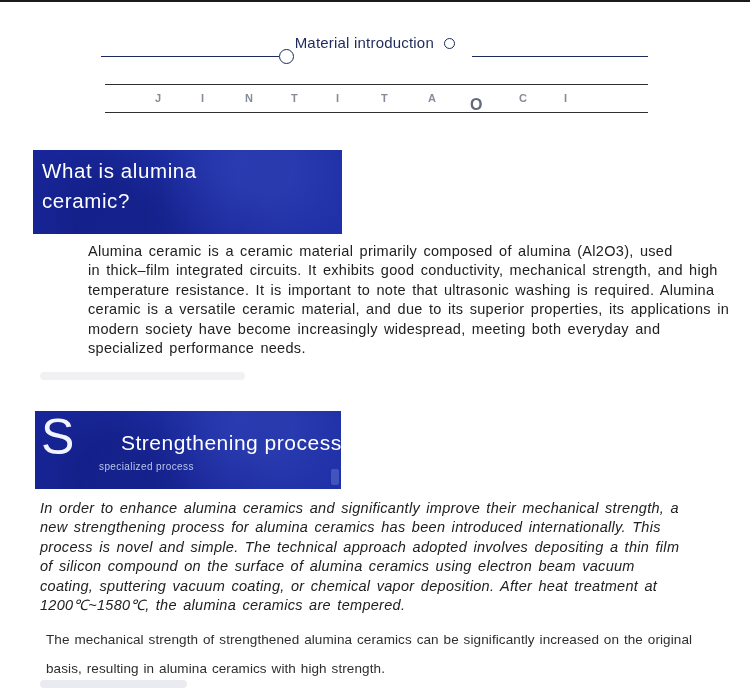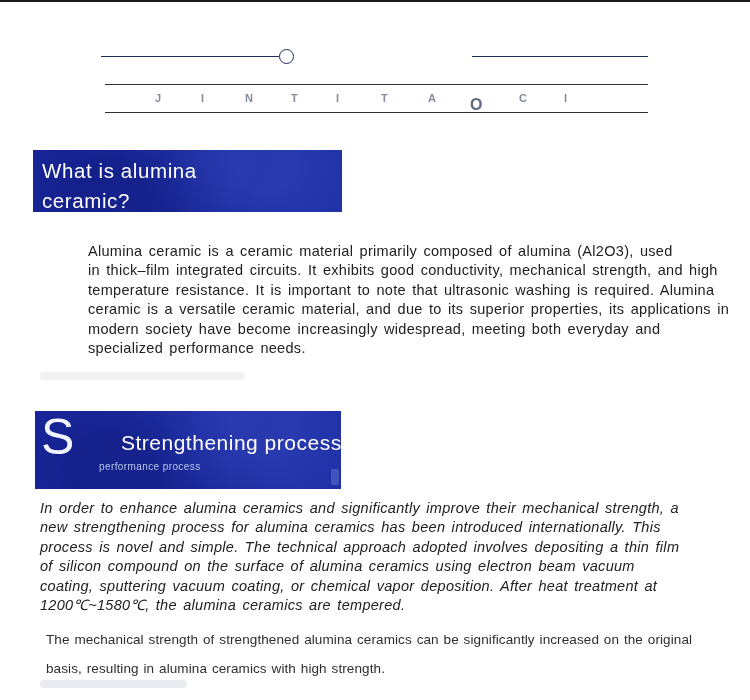--- a/index.html
+++ b/index.html
@@ -41,21 +41,21 @@
   .brand span.big-o { font-size: 16px; color: #626b7d; top: 4px; }
 
   
   .bluebox {
     position: absolute; color: #fff; overflow: hidden;
     background:
       radial-gradient(circle at 75% 20%, rgba(60,80,200,.45) 0 12%, transparent 45%),
       radial-gradient(circle at 25% 85%, rgba(10,18,110,.5) 0 15%, transparent 50%),
       linear-gradient(112deg, #1a28a0 0%, #2133ac 35%, #182697 70%, #1d2ea6 100%);
   }
-  .box1 { left: 33px; top: 150px; width: 309px; height: 62px; }
+  .box1 { left: 33px; top: 150px; width: 309px; height: 84px; }
   .box1 .h {
     position: absolute; left: 9px; top: 6px; font-size: 20.5px; line-height: 29.5px;
     letter-spacing: 0.6px; white-space: pre-line; font-weight: 400;
   }
   .box2 { left: 35px; top: 411px; width: 306px; height: 78px; }
   .box2 .dropcap {
     position: absolute; left: 6px; top: -3px; font-size: 50px; font-weight: 300; color: #f2f4ff;
   }
   .box2 .h2 {
     position: absolute; left: 86px; top: 20px; font-size: 21px; letter-spacing: 0.5px;
@@ -86,20 +86,24 @@
   .smear.s1 { left: 40px; top: 372px; width: 205px; height: 8px; background: #f1f1f4; }
   .smear.s2 { left: 40px; top: 680px; width: 147px; height: 8px; background: #e9ebf1; }
 </style>
 </head>
 <body>
 
 <div class="page">
 
   <div class="top-bar"></div>
 
+  <div class="hdr-title">
+    <span>Material introduction</span>
+    <span class="ring"></span>
+  </div>
   <div class="hdr-line left"></div>
   <div class="hdr-circle"></div>
   <div class="hdr-line right"></div>
 
   <div class="band-line t"></div>
   <div class="brand">
     <span style="left:155px">J</span>
     <span style="left:201px">I</span>
     <span style="left:245px">N</span>
     <span style="left:291px">T</span>
@@ -121,21 +125,21 @@
 temperature resistance. It is important to note that ultrasonic washing is required. Alumina
 ceramic is a versatile ceramic material, and due to its superior properties, its applications in
 modern society have become increasingly widespread, meeting both everyday and
 specialized performance needs.</div>
 
   <div class="smear s1"></div>
 
   <div class="bluebox box2">
     <div class="dropcap">S</div>
     <div class="h2">Strengthening process of alu</div>
-    <div class="sub">performance process</div>
+    <div class="sub">specialized process</div>
     <div class="notch"></div>
   </div>
   <div class="para p2">In order to enhance alumina ceramics and significantly improve their mechanical strength, a
 new strengthening process for alumina ceramics has been introduced internationally. This
 process is novel and simple. The technical approach adopted involves depositing a thin film
 of silicon compound on the surface of alumina ceramics using electron beam vacuum
 coating, sputtering vacuum coating, or chemical vapor deposition. After heat treatment at
 1200℃~1580℃, the alumina ceramics are tempered.</div>
   <div class="para p3">The mechanical strength of strengthened alumina ceramics can be significantly increased on the original
 basis, resulting in alumina ceramics with high strength.</div>

